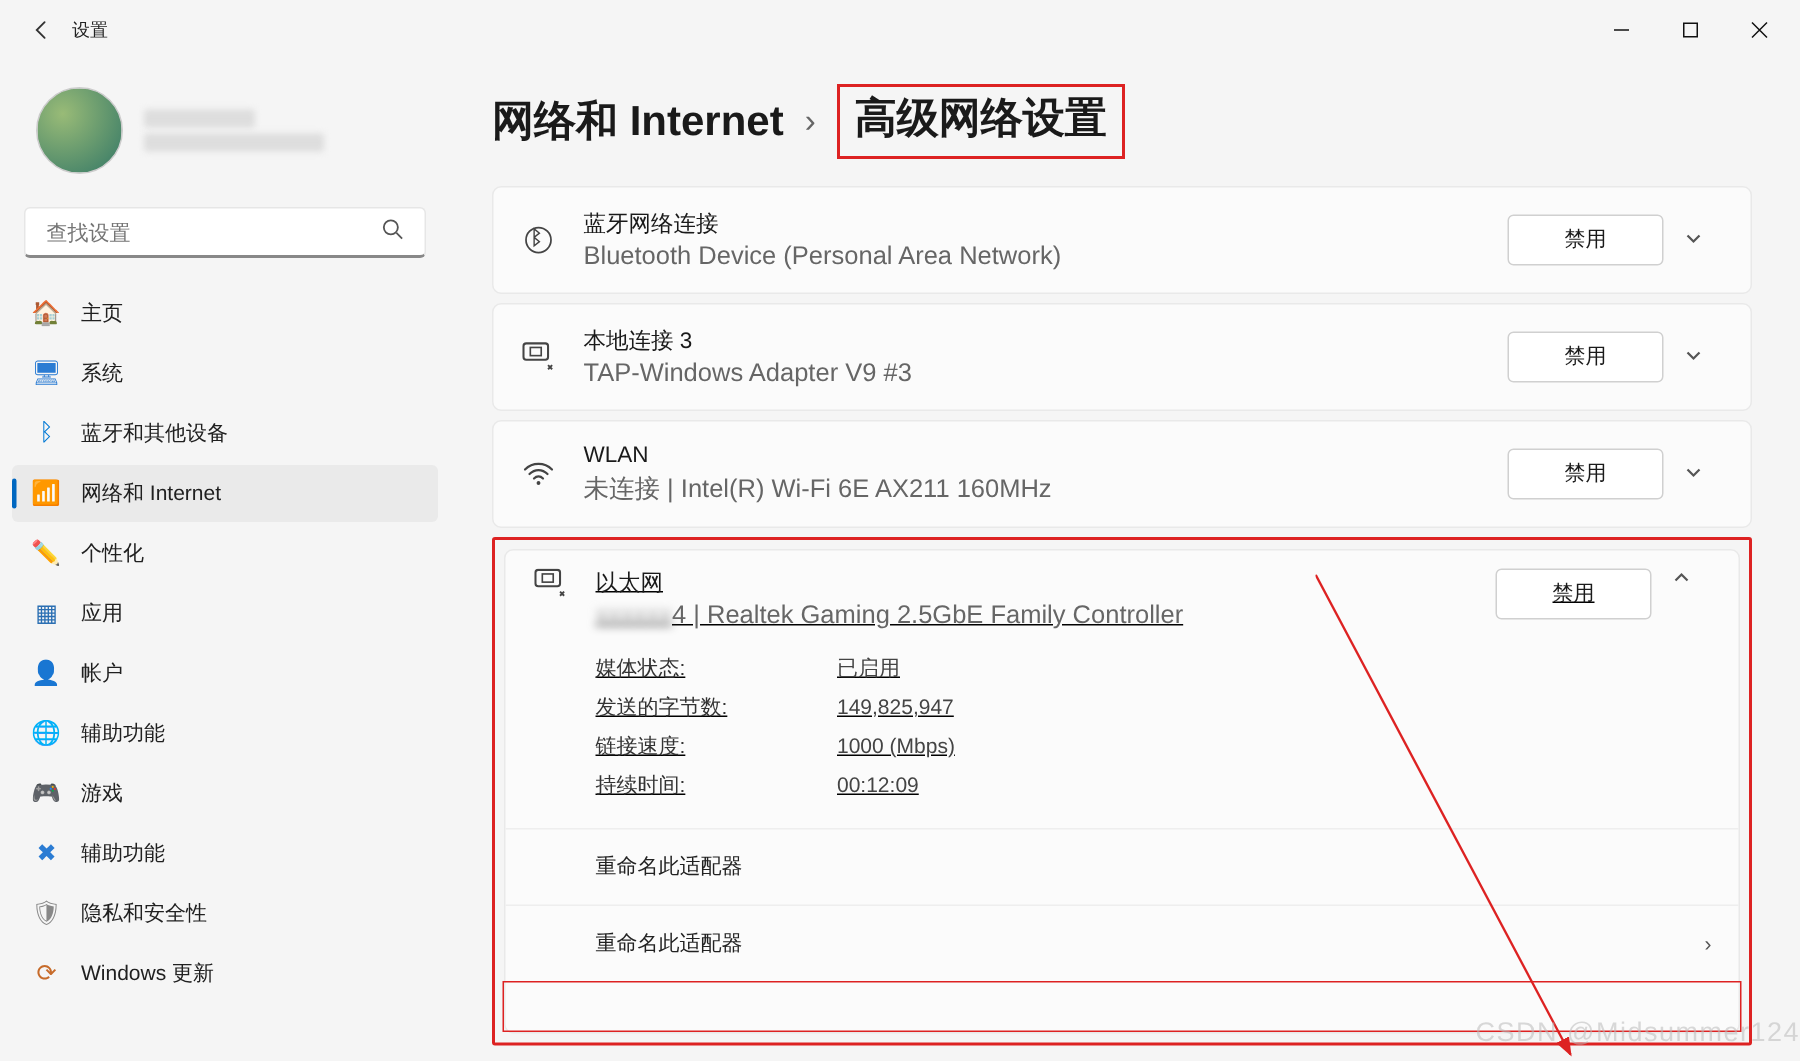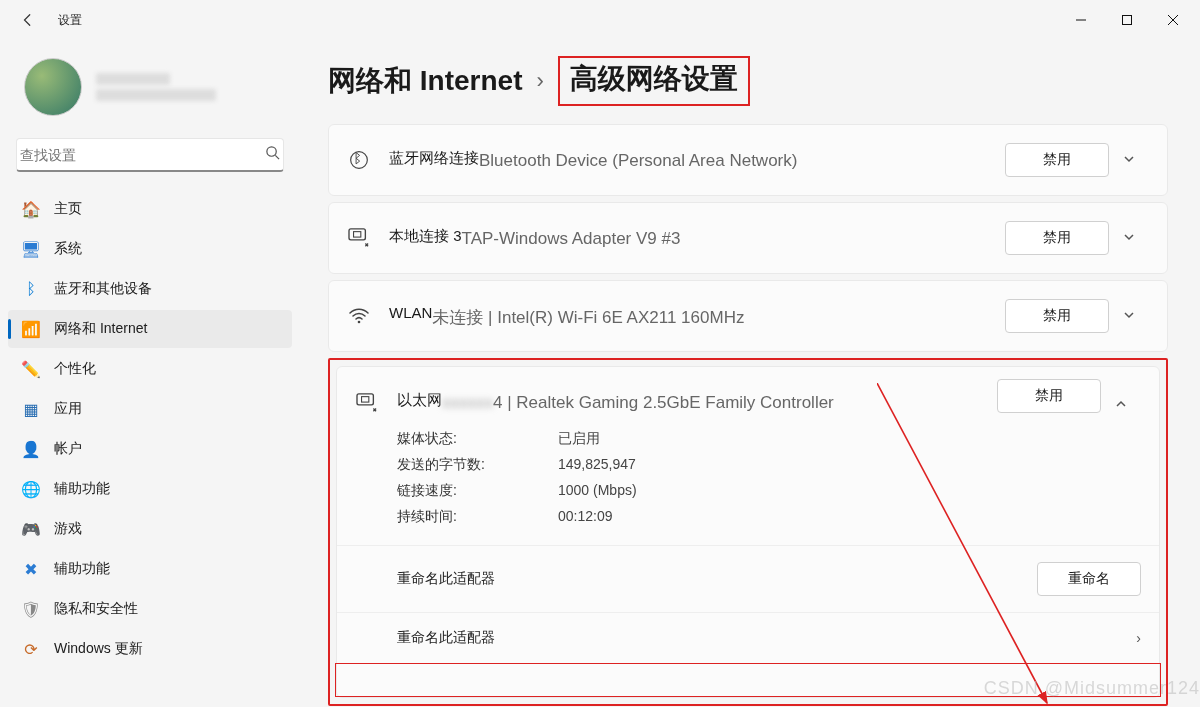--- a/index.html
+++ b/index.html
@@ -1,61 +1,61 @@
 <!DOCTYPE html>
 <html><head>
 <meta charset="utf-8">
 <style>
 * { margin: 0; padding: 0; box-sizing: border-box; font-family: "Segoe UI", "Microsoft YaHei", sans-serif; }
 body { background: #f5f5f5; width: 1200px; height: 707px; overflow: hidden; position: relative; }
 
 .titlebar { height: 40px; display: flex; align-items: center; padding: 0 4px; background: #f5f5f5; }
 .titlebar .back { width: 32px; height: 32px; display: flex; align-items: center; justify-content: center; color: #333; margin-left: 8px; cursor: pointer; border-radius: 4px; }
-.titlebar .title { margin-left: 14px; font-size: 12px; color: #222; }
+.titlebar .title { margin-left: 4px; font-size: 12px; color: #222; }
 .titlebar .spacer { flex: 1; }
 .titlebar .wbtn { width: 46px; height: 32px; display: flex; align-items: center; justify-content: center; color: #111; cursor: pointer; }
 
 .layout { display: flex; height: calc(707px - 40px); }
 
 .sidebar { width: 300px; padding: 0 8px 8px 8px; display: flex; flex-direction: column; }
 .profile { display: flex; align-items: center; padding: 18px 16px 18px 16px; gap: 14px; }
 .avatar { width: 58px; height: 58px; border-radius: 50%; background: radial-gradient(circle at 30% 30%, #9b7,#376); border: 1px solid #ccc; }
 .profline { display: flex; flex-direction: column; gap: 4px; }
 .blurline { width: 74px; height: 12px; background: #ddd; filter: blur(2px); border-radius: 2px; }
 .blurline.w2 { width: 120px; }
 
-.searchbox { margin: 4px 8px 14px 8px; display: flex; align-items: center; background: #fff; border: 1px solid #e6e6e6; border-bottom: 2px solid #888; border-radius: 4px; height: 34px; padding: 0 3px; }
+.searchbox { margin: 4px 8px 14px 8px; display: flex; align-items: center; background: #fff; border: 1px solid #e6e6e6; border-bottom: 2px solid #888; border-radius: 4px; height: 34px; padding: 0 14px; }
 .searchbox input { flex:1; border:none; outline:none; font-size: 14px; background: transparent; }
 .searchbox .sicon { color: #555; }
 
 .nav { display: flex; flex-direction: column; gap: 2px; margin-top: 4px; }
 .navitem { display: flex; align-items: center; gap: 14px; height: 38px; padding: 0 14px; border-radius: 4px; font-size: 14px; color: #202020; cursor: pointer; position: relative; }
 .navitem.active { background: #eaeaea; }
 .navitem.active::before { content:""; position:absolute; left:0; top:9px; bottom:9px; width:3px; background:#0067c0; border-radius:2px; }
 .navicon { width: 18px; height: 18px; display: flex; align-items: center; justify-content: center; font-size: 16px; }
 
 .main { flex:1; padding: 16px 32px 0 28px; overflow-y: auto; }
 .breadcrumb { display: flex; align-items: center; gap: 14px; margin-bottom: 18px; }
 .breadcrumb .bc { font-size: 28px; font-weight: 600; color: #1a1a1a; }
 .breadcrumb .sep { font-size: 22px; color: #666; }
 .highlight-bc { border: 2px solid #d22; padding: 2px 10px 6px 10px; text-align: right; }
 
 .card { background: #fbfbfb; border: 1px solid #e9e9e9; border-radius: 6px; margin-bottom: 6px; }
 .cardrow { display: flex; align-items: center; padding: 12px 18px; min-height: 70px; }
 .cardicon { width: 24px; margin-right: 18px; color: #444; display:flex; align-items:center; justify-content:center; font-size:18px; }
-.cardtext { flex: 1; display: flex; flex-direction: row; }
+.cardtext { flex: 1; display: flex; flex-direction: column; }
 .cardtitle { font-size: 15px; color: #1a1a1a; }
 .cardsub { font-size: 17px; color: #666; margin-top: 2px; }
 .actionbtn { min-width: 104px; height: 34px; background: #fff; border: 1px solid #d0d0d0; border-radius: 4px; font-size: 14px; color: #1a1a1a; cursor: pointer; padding: 0 16px; }
 .chev { width: 40px; text-align: center; color: #555; font-size: 13px; cursor: pointer; }
 
 .highlight-group { border: 2px solid #d22; padding: 6px 6px 0 6px; border-radius: 2px; }
 
-.expanded .erow { display:flex; align-items:flex-end; padding: 12px 18px 10px 18px; }
-.kvblock { padding: 2px 18px 16px 60px; }
+.expanded .erow { display:flex; align-items:flex-start; padding: 12px 18px 10px 18px; text-decoration: underline; }
+.kvblock { padding: 2px 18px 16px 60px; text-decoration: underline; }
 .kvrow { display: flex; font-size: 14px; color: #333; line-height: 26px; }
 .kvrow .k { width: 120px; color: #333; }
 .kvrow .v { flex:1; color:#444;margin-left:41px; }
 
 .subrow { display:flex; align-items:center; justify-content:space-between; padding: 16px 18px 16px 60px; border-top: 1px solid #eee; font-size: 14px; color:#222; }
 .subrow .chevr { color:#555; }
 
 .arrow-svg { position:absolute; pointer-events:none; }
 
 .watermark { position:absolute; right:0; bottom:8px; color:#bbb; font-size:18px; letter-spacing:1px; opacity:.55; font-family: "Segoe UI", sans-serif; }
@@ -260,21 +260,20 @@
               <span class="v">1000 (Mbps)</span>
             </div>
             <div class="kvrow">
               <span class="k">持续时间:</span>
               <span class="v">00:12:09</span>
             </div>
           </div>
 
         <div class="subrow">
           <span>重命名此适配器</span>
-          <button class="actionbtn">重命名</button>
         </div>
         <div class="subrow">
           <span>重命名此适配器</span>
           <span class="chevr">›</span>
         </div>
         <div class="subrow" style="border:1.5px solid #d22; margin:0 -2px;">
           
           
         </div>
 

